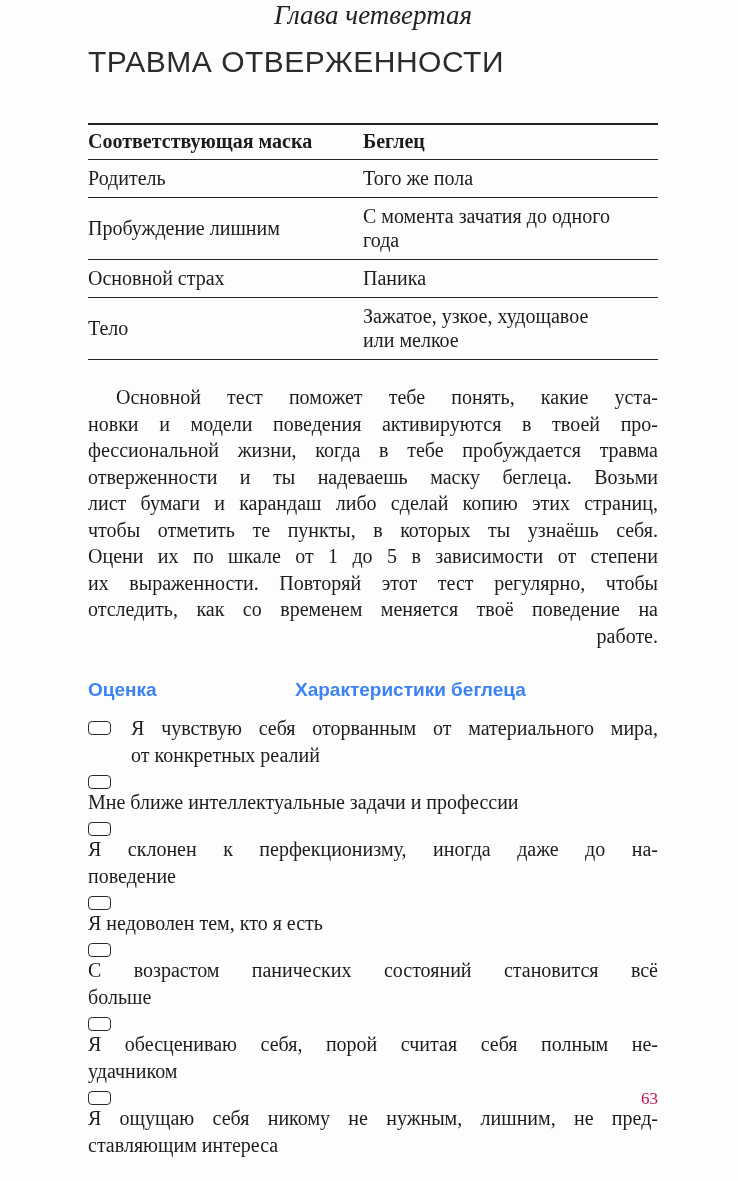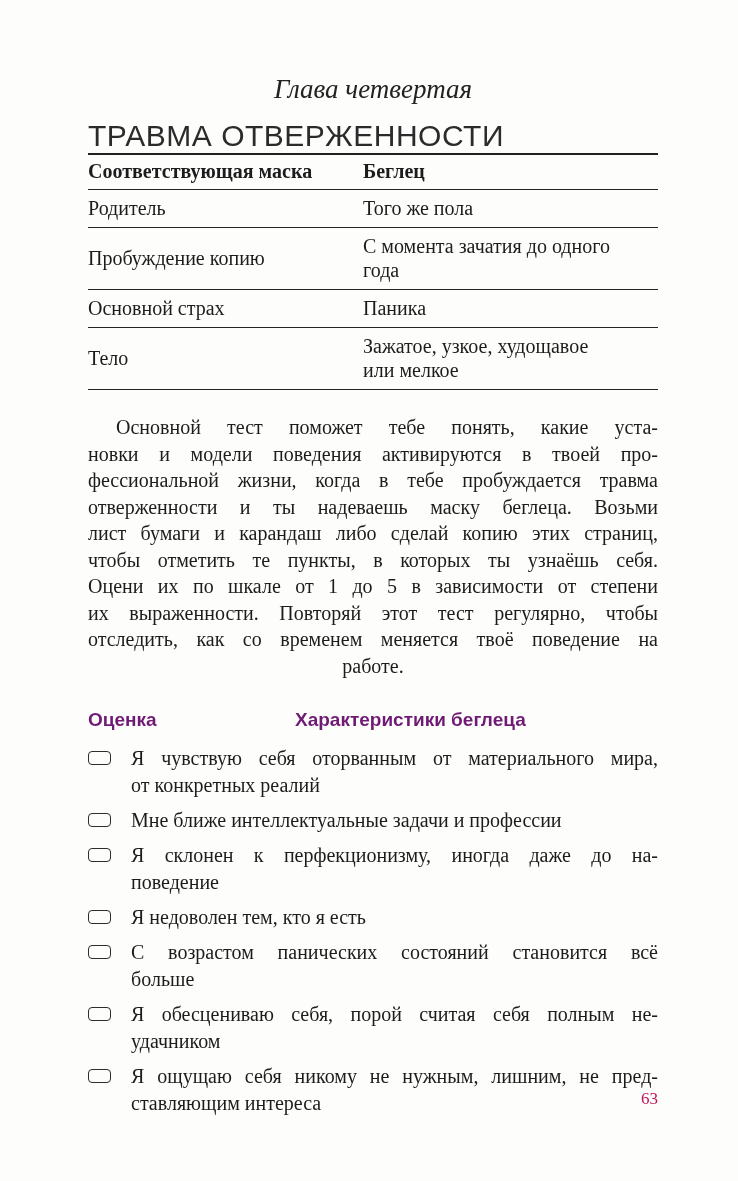--- a/index.html
+++ b/index.html
@@ -7,71 +7,71 @@
     width:738px; height:1181px;
     background:#fdfdfc;
     color:#1c1c1c;
     font-family:"Liberation Serif", serif;
     position:relative;
     overflow:hidden;
   }
   .content { padding:0 80px 0 88px; }
 
   .chapter {
-    padding-top:74px;
     text-align:center;
     font-style:italic;
     font-size:27px;
     color:#222;
   }
   .title {
     margin:14px 0 0;
     font-family:"Liberation Sans", sans-serif;
     font-weight:400;
     font-size:30px;
     letter-spacing:0.5px;
     color:#2b2b2b;
   }
 
   table.mask-table {
     width:100%;
     border-collapse:collapse;
+    margin-top:44px;
     border-top:2.2px solid #222;
     font-size:20px;
   }
   table.mask-table col.c1 { width:275px; }
   table.mask-table tr { border-bottom:1.8px solid #242424; }
   table.mask-table th, table.mask-table td {
     text-align:left;
     vertical-align:middle;
     padding:6px 0 7px;
     line-height:24px;
     font-weight:normal;
   }
   table.mask-table th { font-weight:bold; padding:4px 0 6px; }
   td.val, th.val { white-space:pre-line; }
 
   .intro { margin-top:24px; font-size:20px; line-height:26.5px; }
   .jline { text-align:justify; text-align-last:justify; -moz-text-align-last:justify; }
   .jline.first { text-indent:28px; }
-  .pline { text-align:center; }
+  .pline { text-align:right; }
 
   .chk-header {
     display:flex;
     margin-top:30px;
     font-family:"Liberation Sans", sans-serif;
     font-weight:bold;
     font-size:19px;
-    color:#701a75;
+    color:#3b82f6;
   }
   .chk-header .score { width:207px; }
 
   .checklist { margin-top:14px; }
   .check-item { display:flex; font-size:20px; line-height:27px; }
-  .check-item + .check-item { margin-top:8px; }
+  .check-item + .check-item { margin-top:0;flex-direction:column; }
   .checkbox {
     flex:0 0 auto;
     width:21px; height:12px;
     border:1.9px solid #2c2c2c;
     border-radius:4px;
     margin:6px 20px 0 0;
     background:#fdfdfc;
   }
   .check-text { flex:1; }
   .check-text .fill { text-align:justify; text-align-last:justify; -moz-text-align-last:justify; }
@@ -100,21 +100,21 @@
     <tbody>
         <tr>
       <th>Соответствующая маска</th>
       <th class="val">Беглец</th>
     </tr>
     <tr>
       <td>Родитель</td>
       <td class="val">Того же пола</td>
     </tr>
     <tr>
-      <td>Пробуждение копию</td>
+      <td>Пробуждение лишним</td>
       <td class="val">С момента зачатия до одного
 года</td>
     </tr>
     <tr>
       <td>Основной страх</td>
       <td class="val">Паника</td>
     </tr>
     <tr>
       <td>Тело</td>
       <td class="val">Зажатое, узкое, худощавое

